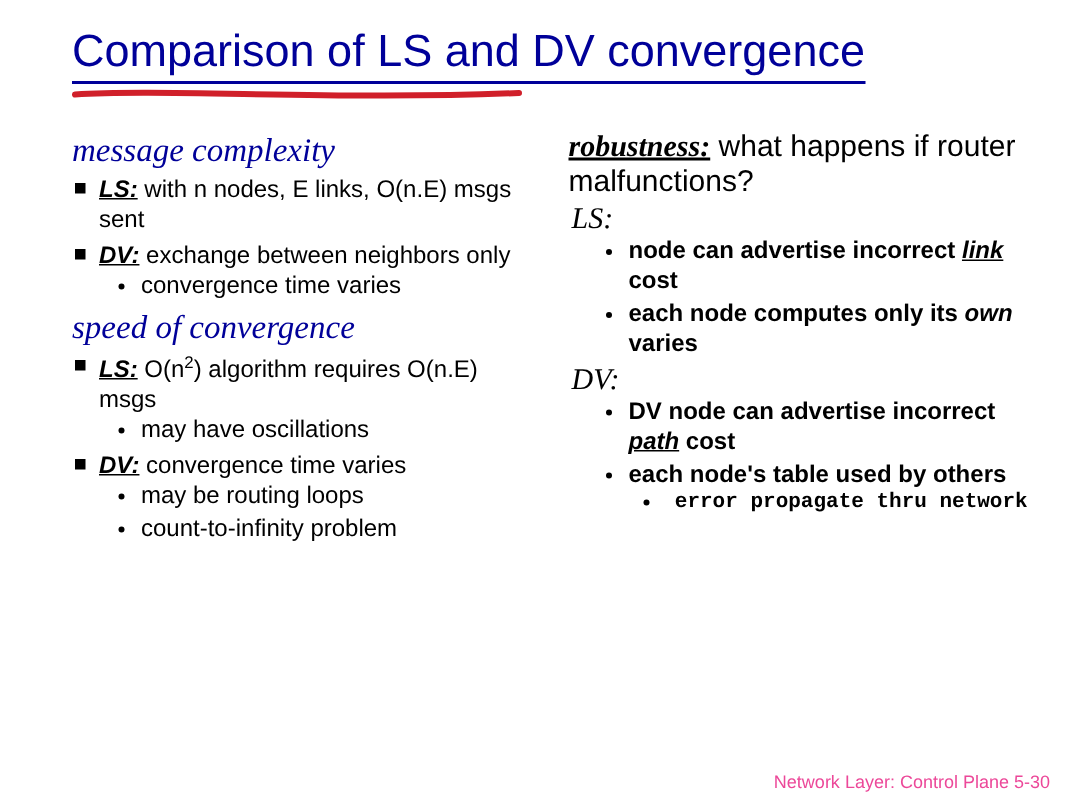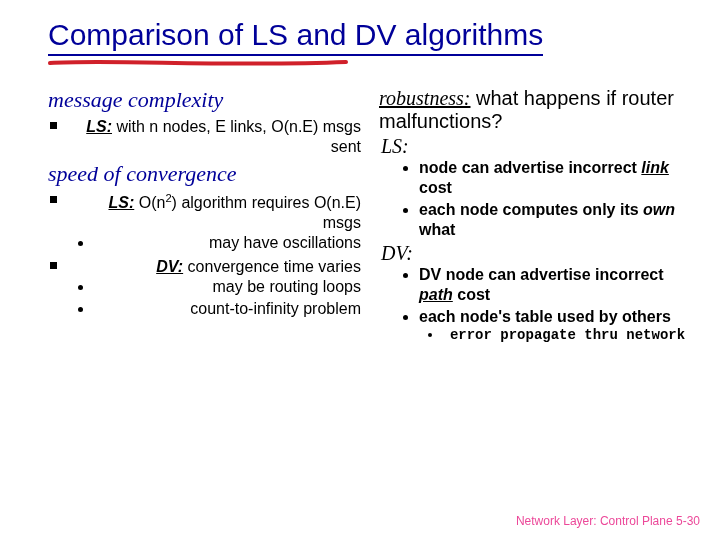--- a/index.html
+++ b/index.html
@@ -38,27 +38,26 @@
     font-size: 22px;
     color: #000099;
     margin-bottom: 4px;
   }
   .section-h-inline {
     font-family: Georgia, "Times New Roman", serif;
     font-style: italic;
     font-size: 20px;
     color: #000;
   }
-  .section-h-inline .und { text-decoration: underline; }
+  .section-h-inline .und { text-decoration: underline; font-weight: bold; }
   ul.sq {
     list-style: none;
     padding-left: 18px;
     font-size: 16px;
     line-height: 1.25;
-    text-align: right;
   }
   ul.sq > li {
     position: relative;
     margin-bottom: 4px;
   }
   ul.sq > li::before {
     content: "";
     position: absolute;
     left: -16px;
     top: 5px;
@@ -99,35 +98,41 @@
     right: 20px;
     font-size: 12px;
     color: #ec4899;
   }
 </style>
 </head>
 <body>
 
 
 
-<div class="title">Comparison of LS and DV algorithms</div>
+<div class="title">Comparison of LS and DV convergence</div>
 <div class="underline-red">
   <svg width="300" height="10">
     <path d="M2 5 C 60 1, 180 9, 298 4" stroke="#d0202a" stroke-width="4" fill="none" stroke-linecap="round"></path>
   </svg>
 </div>
 
 <div class="cols">
 
   <div class="col">
 
     <div class="section-h">message complexity</div>
     <ul class="sq">
       <li>
         <span class="b iu">LS:</span><span> with n nodes, E links, O(n.E) msgs sent</span>
+      </li>
+      <li>
+        <span class="b iu">DV:</span><span> exchange between neighbors only</span>
+        <ul class="dot">
+          <li>convergence time varies</li>
+        </ul>
       </li>
     </ul>
 
     <div class="section-h" style="">speed of convergence</div>
     <ul class="sq">
       <li>
         <span class="b iu">LS:</span><span> O(n</span><sup>2</sup><span>) algorithm requires O(n.E) msgs</span>
         <ul class="dot">
           <li>may have oscillations</li>
         </ul>
@@ -148,21 +153,21 @@
     <div class="section-h-inline">
       <span class="und">robustness:</span><span style="font-style:normal;font-family:Arial,sans-serif;"> what happens if router malfunctions?</span>
     </div>
 
     <div class="lbl">LS:</div>
     <ul class="dot">
       <li>
         <span>node can advertise incorrect </span><span class="iu">link</span><span> cost</span>
       </li>
       <li>
-        <span>each node computes only its </span><span class="i">own</span><span> what</span>
+        <span>each node computes only its </span><span class="i">own</span><span> varies</span>
       </li>
     </ul>
 
     <div class="lbl">DV:</div>
     <ul class="dot">
       <li>
         <span>DV node can advertise incorrect </span><span class="iu">path</span><span> cost</span>
       </li>
       <li>
         <span>each node's table used by others</span>

